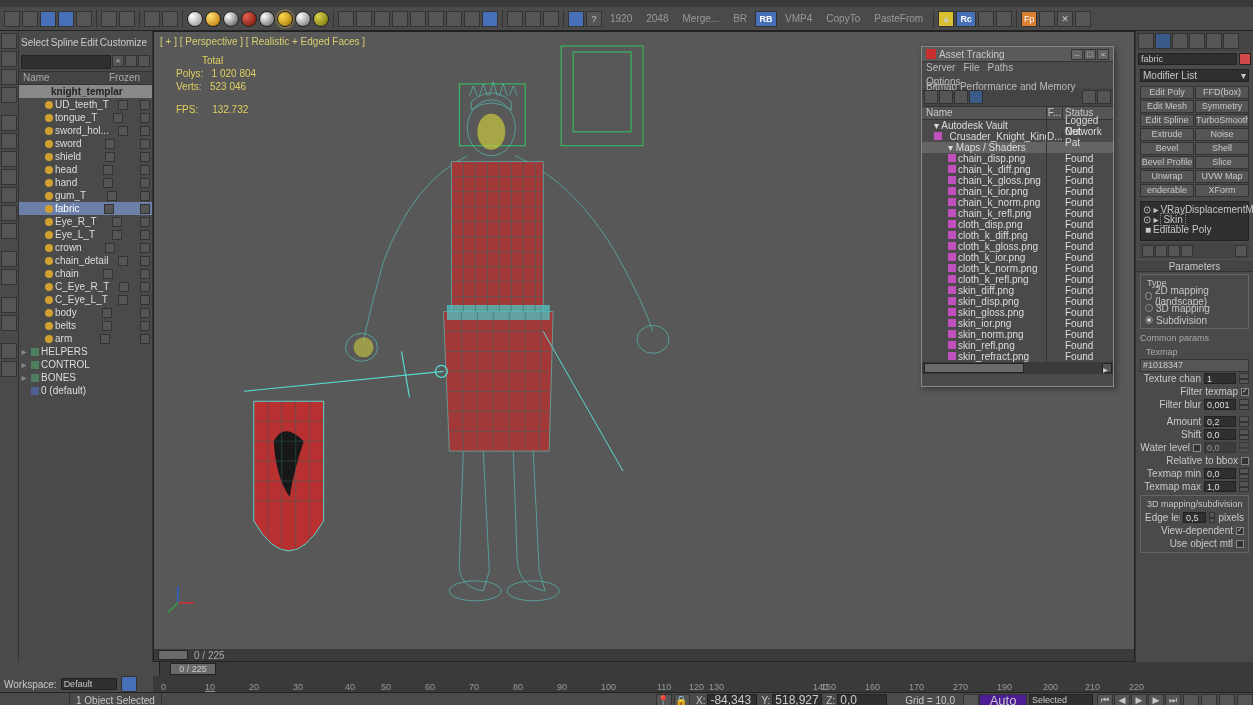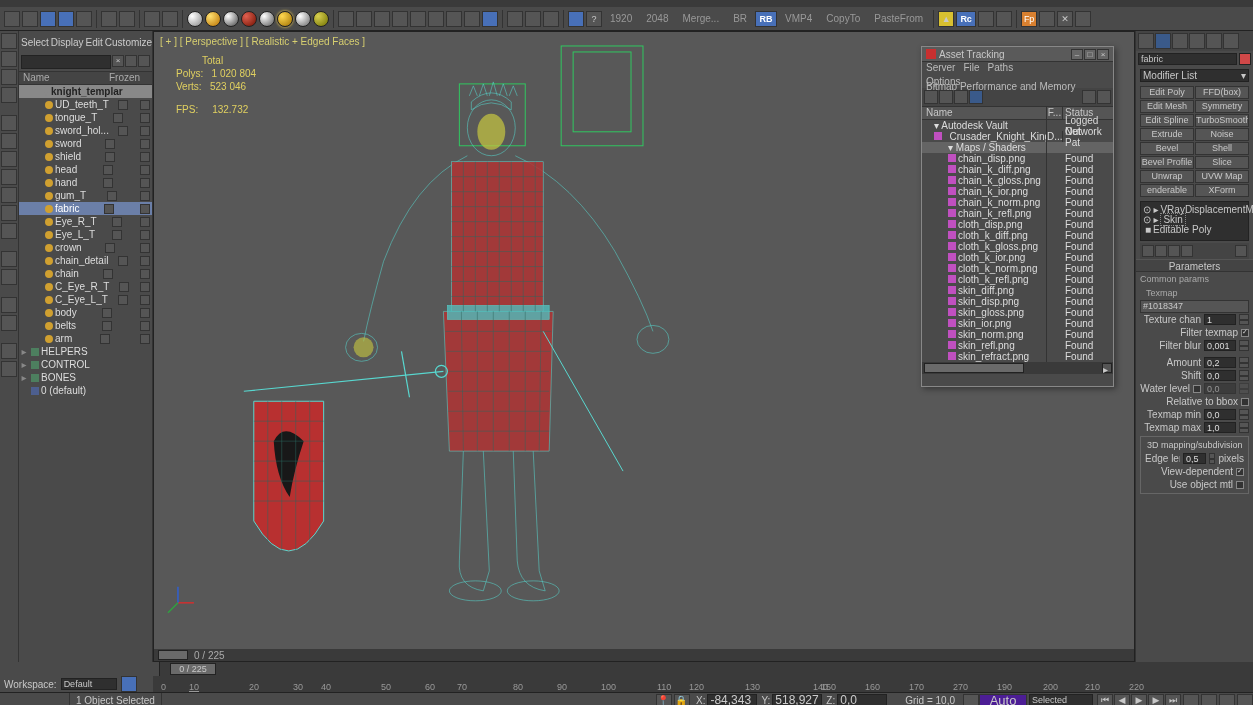--- a/index.html
+++ b/index.html
@@ -208,21 +208,21 @@
     <div class="ic"></div>
     <div class="ic"></div>
     <div style="height:8px"></div>
     <div class="ic"></div>
     <div class="ic"></div>
   </div>
 
   <div class="hierarchy">
     <div class="hier-top">
       <span class="hier-label">Select</span>
-      <span class="hier-label">Display</span>
+      <span class="hier-label">Spline</span>
       <span class="hier-label">Edit</span>
       <span class="hier-label">Customize</span>
     </div>
     <div style="display:flex;padding:2px;gap:1px">
       <div class="hier-input"></div>
       <div class="hier-icons">
         <div class="hi">×</div>
         <div class="hi"></div>
         <div class="hi"></div>
       </div>
@@ -587,20 +587,35 @@
       </div>
       <div class="stack-icons">
         <div class="si"></div>
         <div class="si"></div>
         <div class="si"></div>
         <div class="si"></div>
         <div class="si" style="margin-left:auto"></div>
       </div>
 
       <div class="section-hdr">Parameters</div>
+      <div class="group-box">
+        <div class="group-title">Type</div>
+        <div class="radio-row">
+            <span class="radio"></span>
+            <span>2D mapping (landscape)</span>
+          </div>
+        <div class="radio-row">
+            <span class="radio"></span>
+            <span>3D mapping</span>
+          </div>
+        <div class="radio-row">
+            <span class="radio checked"></span>
+            <span>Subdivision</span>
+          </div>
+      </div>
       <div class="subhdr">Common params</div>
       <div class="subhdr" style="padding-left:10px">Texmap</div>
       <div class="mod-btn" style="margin:0 4px;height:13px;text-align:left;padding:0 2px;overflow:hidden">#1018347 (cloth_disp.png)</div>
       <div class="param-row">
           <span class="lbl">Texture chan</span>
           <div class="spinner">1</div>
           <div class="spin-btns">
             <span></span>
             <span></span>
           </div>
@@ -850,33 +865,33 @@
 </div>
 
 <div class="ruler-row">
   <div class="ruler-left">
     <span>Workspace:</span>
     <div class="drop" style="width:56px">Default</div>
     <div class="tb-btn" style="background:#4870b8"></div>
   </div>
   <div class="ruler" id="ruler">
       <span class="tick" style="left: 8px;">0</span>
-      <span class="tick" style="left: 36px; text-decoration: underline;">10</span>
+      <span class="tick" style="left: 52px; text-decoration: underline;">10</span>
       <span class="tick" style="left: 96px;">20</span>
       <span class="tick" style="left: 140px;">30</span>
-      <span class="tick" style="left: 168px;">40</span>
+      <span class="tick" style="left: 192px;">40</span>
       <span class="tick" style="left: 228px;">50</span>
       <span class="tick" style="left: 272px;">60</span>
-      <span class="tick" style="left: 304px;">70</span>
+      <span class="tick" style="left: 316px;">70</span>
       <span class="tick" style="left: 360px;">80</span>
       <span class="tick" style="left: 404px;">90</span>
       <span class="tick" style="left: 448px;">100</span>
       <span class="tick" style="left: 504px;">110</span>
       <span class="tick" style="left: 536px;">120</span>
-      <span class="tick" style="left: 592px; text-align: center;">130</span>
+      <span class="tick" style="left: 556px; text-align: center;">130</span>
       <span class="tick" style="left: 660px;">140</span>
       <span class="tick" style="left: 668px;">150</span>
       <span class="tick" style="left: 712px;">160</span>
       <span class="tick" style="left: 756px;">170</span>
       <span class="tick" style="left: 800px;">270</span>
       <span class="tick" style="left: 844px;">190</span>
       <span class="tick" style="left: 842px; margin-left: 48px;">200</span>
       <span class="tick" style="left: 932px;">210</span>
       <span class="tick" style="left: 976px;">220</span>
     </div>

